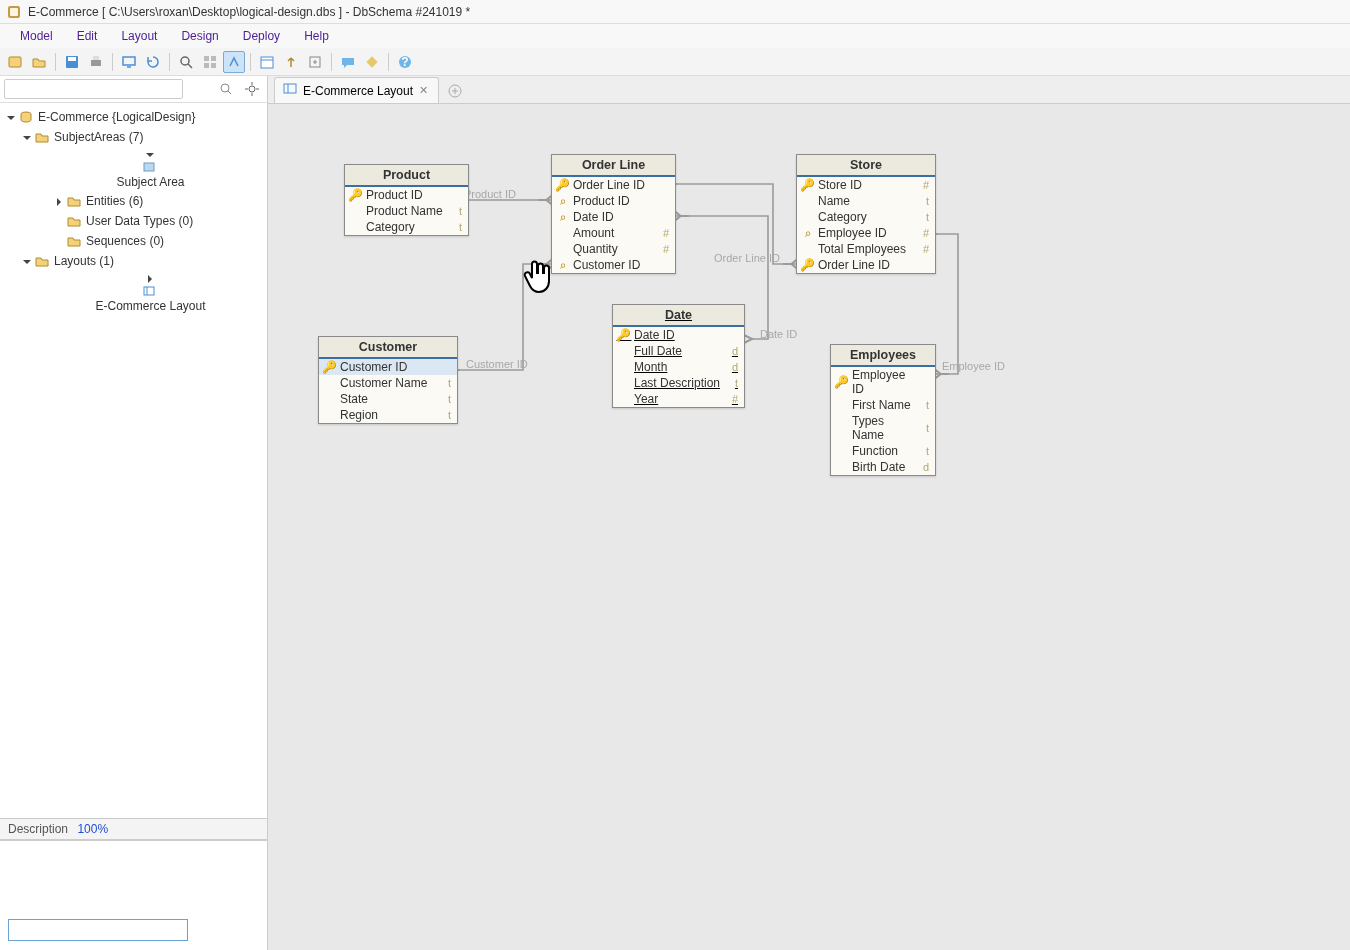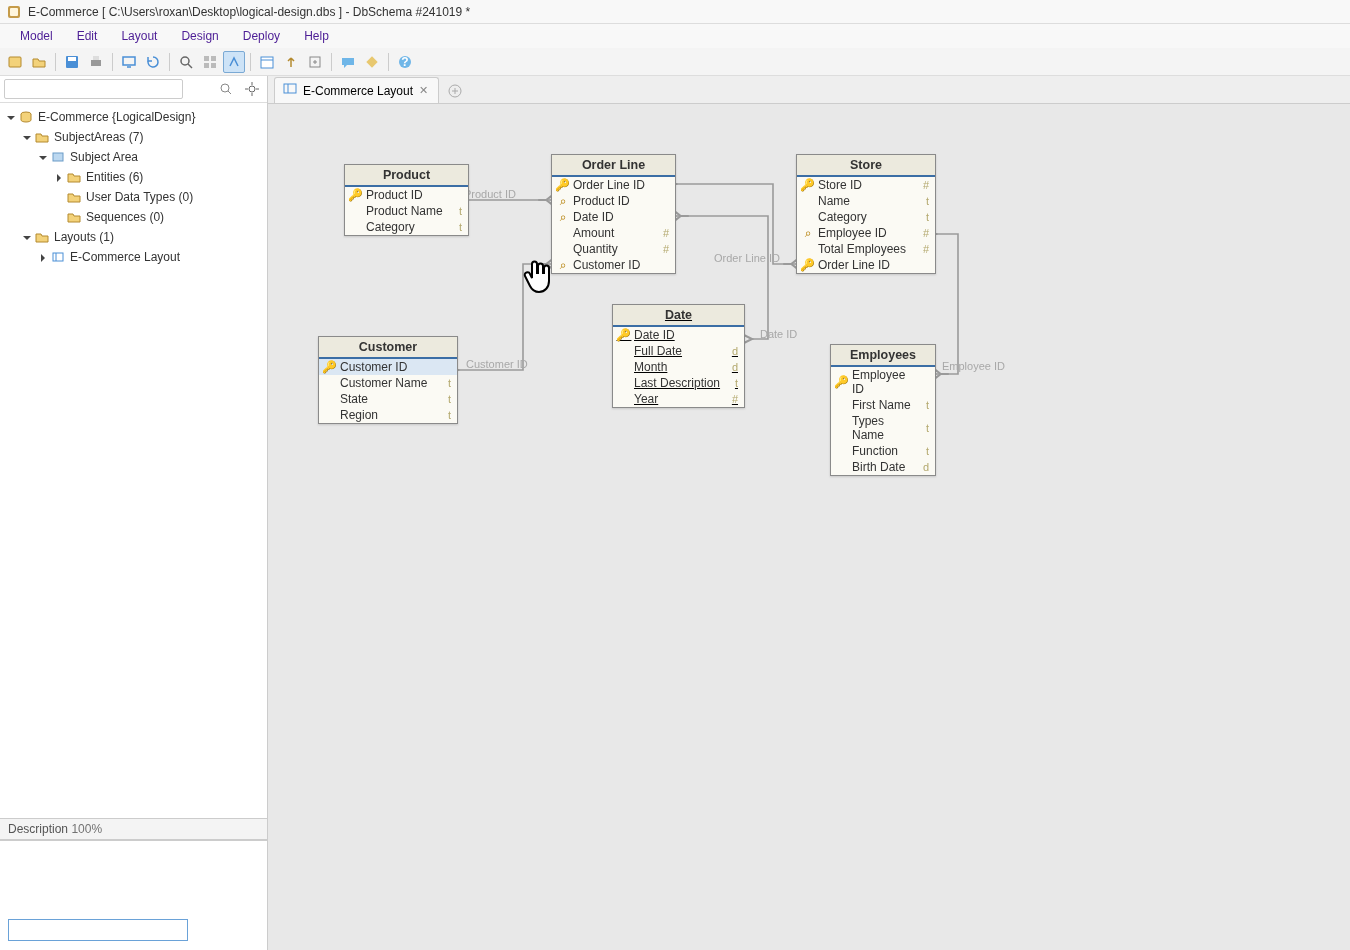--- a/index.html
+++ b/index.html
@@ -11,25 +11,25 @@
 .menubar .menu-item { padding: 3px 12px; color: #4c1d95; cursor: default; }
 .toolbar { height: 28px; display: flex; align-items: center; padding: 2px 4px; background: #f4f4f4; border-bottom: 1px solid #ddd; gap: 2px; }
 .tbtn { width: 22px; height: 22px; display:flex; align-items:center; justify-content:center; border-radius:2px; }
 .tsep { width:1px; height:18px; background:#ccc; margin:0 3px; }
 .body { flex:1; display:flex; min-height:0; }
 .sidebar { width:268px; background:#fff; border-right:1px solid #ccc; display:flex; flex-direction:column; }
 .search-row { display:flex; align-items:center; padding:2px 4px; border-bottom:1px solid #ddd; gap:4px;}
 .search-row input { flex:1; border:1px solid #ccc; border-radius:2px; padding:2px 18px 2px 4px; height:20px; font-size:12px;}
 .tree { flex:1; overflow:auto; padding:4px 2px; font-size:12.5px; color:#333;}
 .tree-node { display:flex; align-items:center; padding:2px 2px; white-space:nowrap; }
-.indent-0{padding-left:4px;} .indent-1{padding-left:20px;} .indent-2{padding-left:36px;} .indent-3{padding-left:52px;}
+.indent-0{padding-left:4px;} .indent-1{padding-left:20px;} .indent-2{padding-left:36px;flex-direction:column;} .indent-3{padding-left:52px;}
 .caret{width:10px;height:10px;margin-right:2px;display:inline-block;}
 .node-icon{width:16px;height:16px;margin-right:4px;display:inline-flex;align-items:center;justify-content:center;}
 .perspective-bar { height:22px; border-top:1px solid #ccc; border-bottom:1px solid #ccc; padding:3px 8px; background:#f4f4f4; color:#555;}
-.perspective-bar .pct{color:#737373;}
+.perspective-bar .pct{color:#1d4ed8;margin-left:6px;}
 .todo-area{height:110px;border-top:1px solid #ccc; padding:8px;}
 .todo-box{border:1px solid #6aa2d8;height:22px;width:180px;margin-top:70px;}
 .main { flex:1; display:flex; flex-direction:column; background:#e8e8e8;}
 .tabbar { height:28px; display:flex; align-items:flex-end; padding-left:6px; gap:6px; border-bottom:1px solid #ccc; background:#eee;}
 .tab { display:flex; align-items:center; gap:6px; padding:4px 10px 4px 8px; background:#f8f8f8; border:1px solid #ccc; border-bottom:none; border-radius:3px 3px 0 0; font-size:12px;}
 .tab .close{color:#888;font-size:11px;}
 .newtab{width:20px;height:20px;display:flex;align-items:center;justify-content:center;color:#888;border:1px solid transparent;border-radius:50%;margin-bottom:2px;}
 .canvas{flex:1;position:relative;background:#e8e8e8;overflow:hidden;}
 
 .entity{position:absolute;background:#fbfaf4;border:1px solid #8a8a8a;box-shadow:0 1px 2px rgba(0,0,0,.15);}

